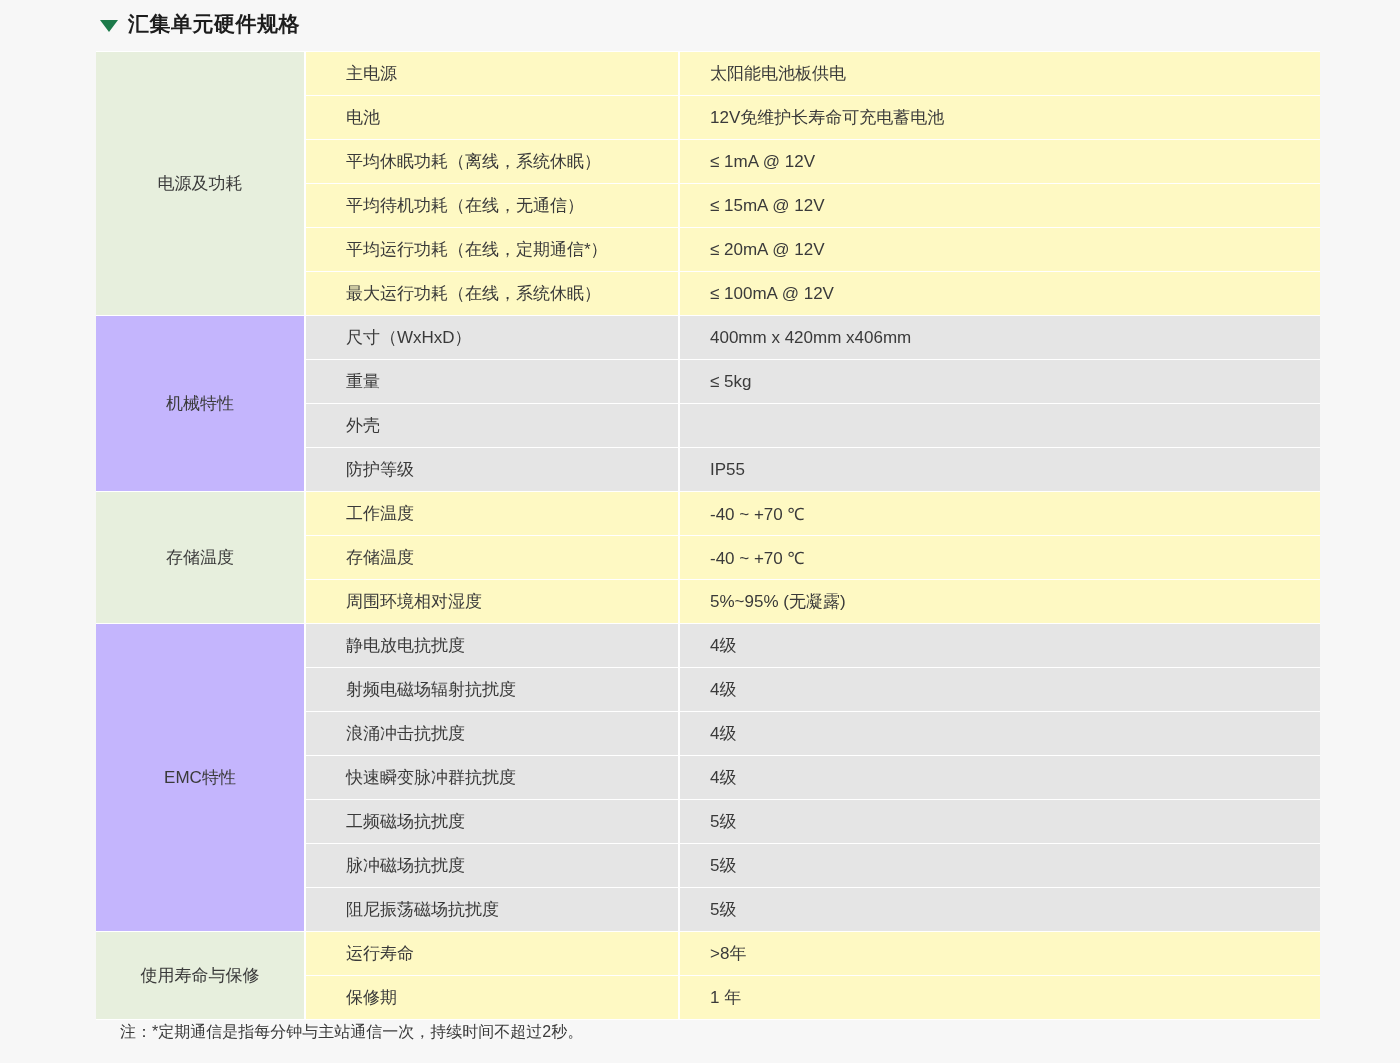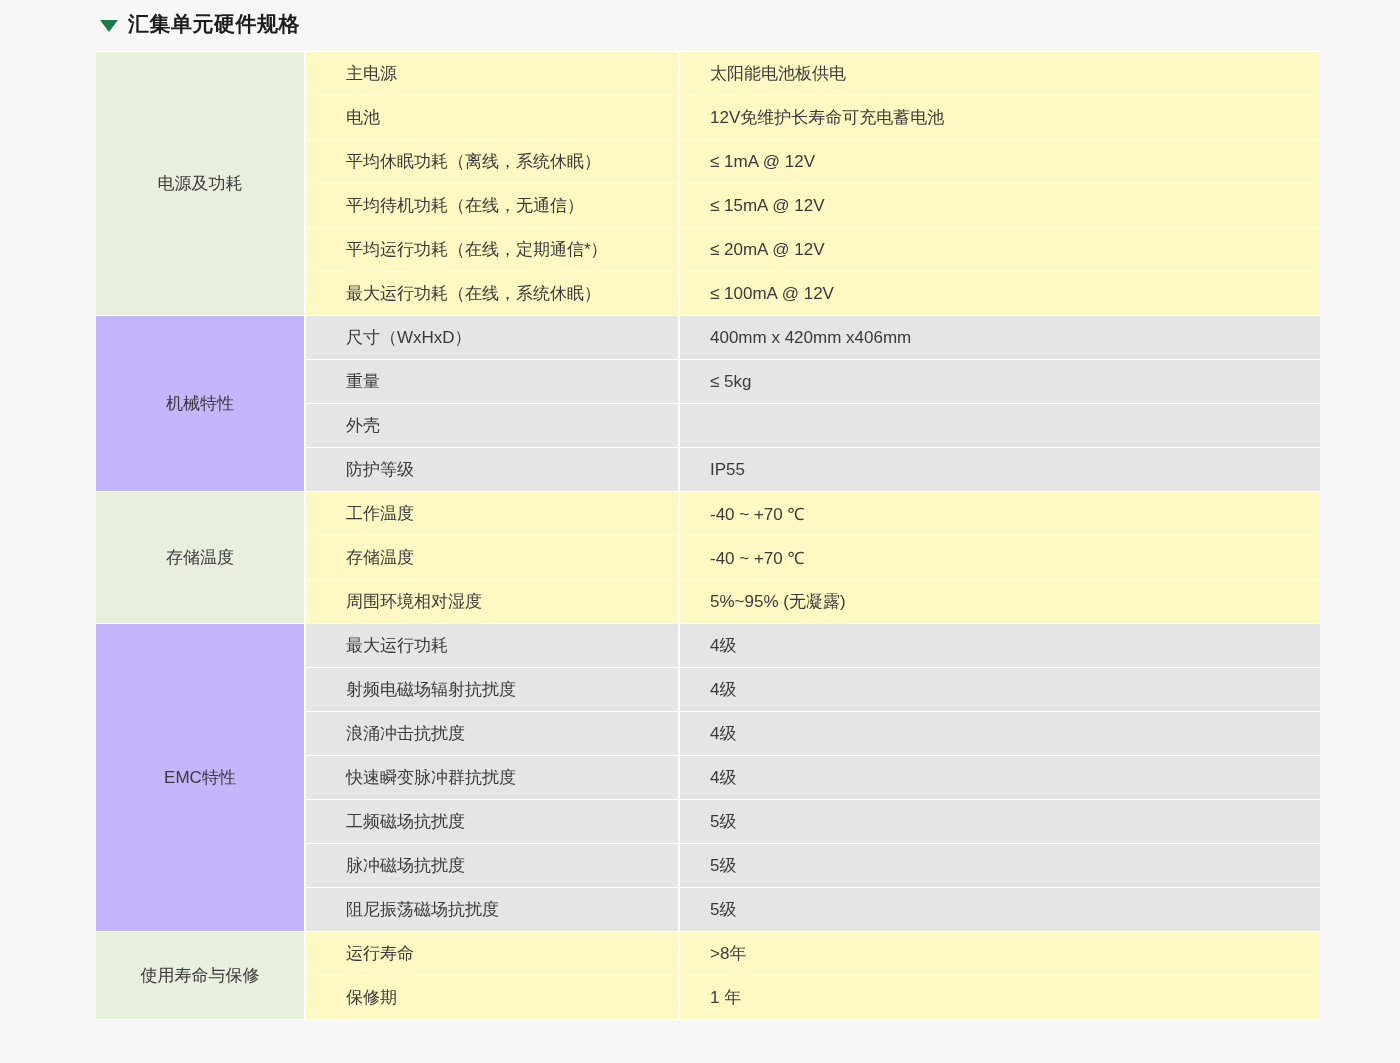--- a/index.html
+++ b/index.html
@@ -158,21 +158,21 @@
         <tr class="row shade-on">
           <td class="param">存储温度</td>
           <td class="value">-40 ~ +70 ℃</td>
         </tr>
         <tr class="row shade-on">
           <td class="param">周围环境相对湿度</td>
           <td class="value">5%~95% (无凝露)</td>
         </tr>
         <tr class="row shade-off">
           <td class="cat shade-off" rowspan="7">EMC特性</td>
-          <td class="param">最大运行功耗</td>
+          <td class="param">静电放电抗扰度</td>
           <td class="value">4级</td>
         </tr>
         <tr class="row shade-off">
           <td class="param">射频电磁场辐射抗扰度</td>
           <td class="value">4级</td>
         </tr>
         <tr class="row shade-off">
           <td class="param">浪涌冲击抗扰度</td>
           <td class="value">4级</td>
         </tr>
@@ -197,14 +197,15 @@
           <td class="param">运行寿命</td>
           <td class="value">&gt;8年</td>
         </tr>
         <tr class="row shade-on">
           <td class="param">保修期</td>
           <td class="value">1 年</td>
         </tr>
       </tbody>
   </table>
 
+  <div class="note">注：*定期通信是指每分钟与主站通信一次，持续时间不超过2秒。</div>
 
 </div>
 
 </body></html>

